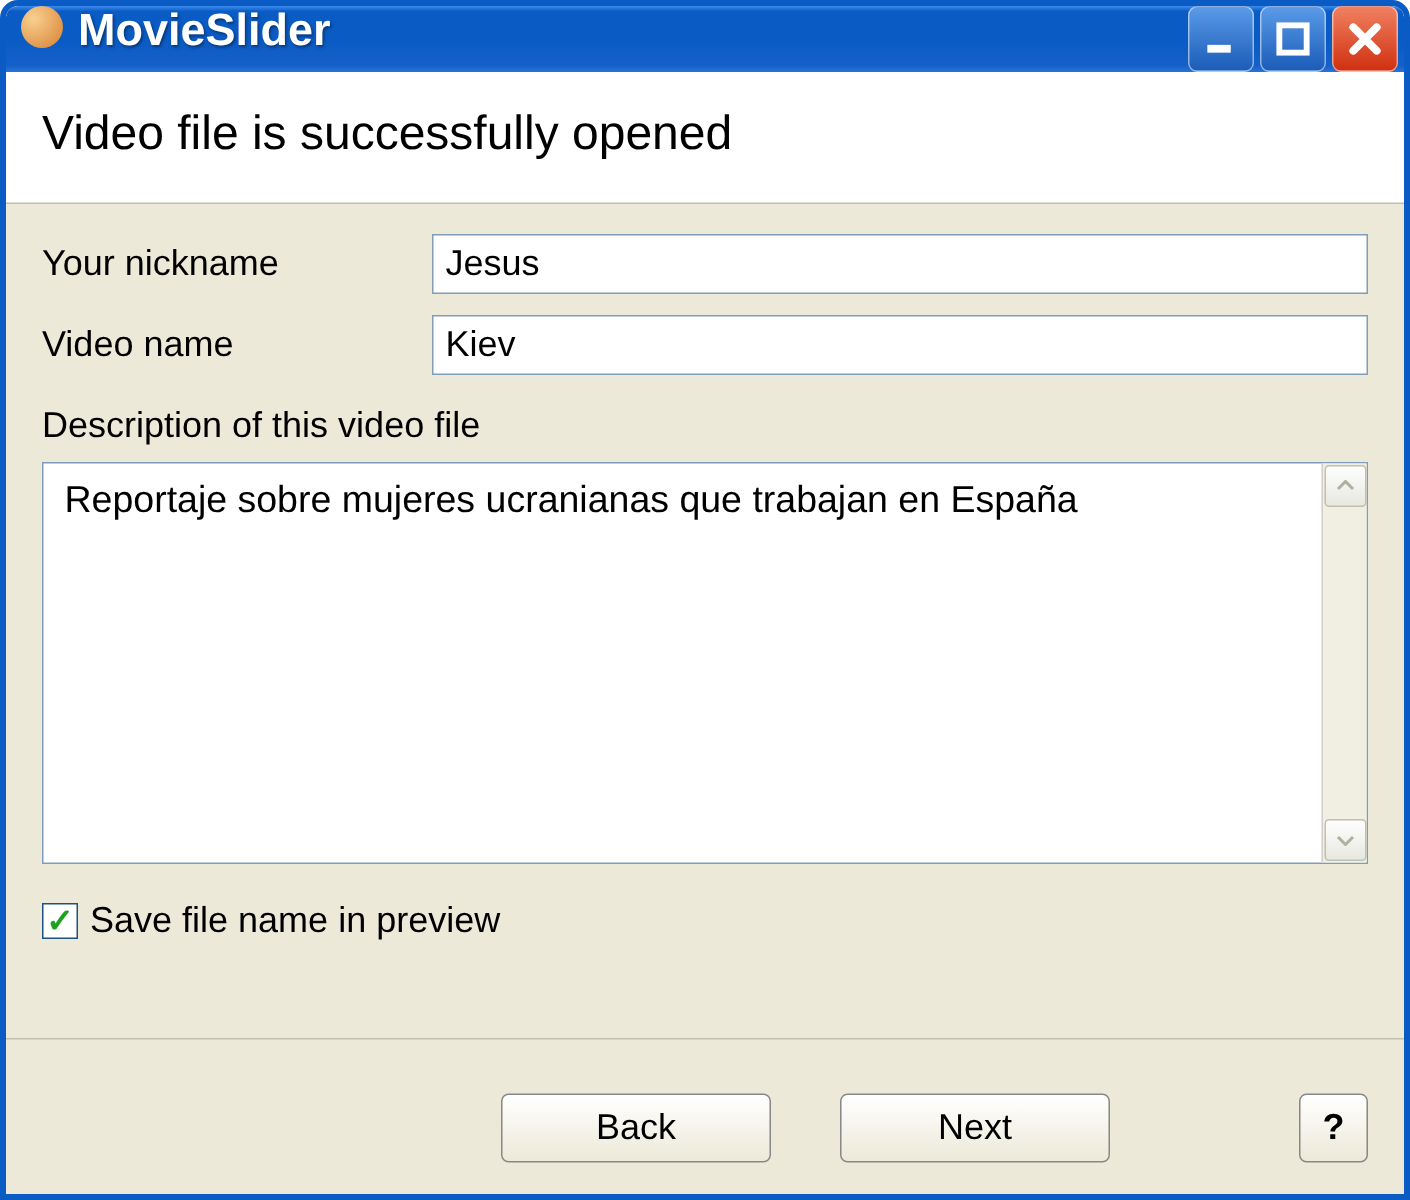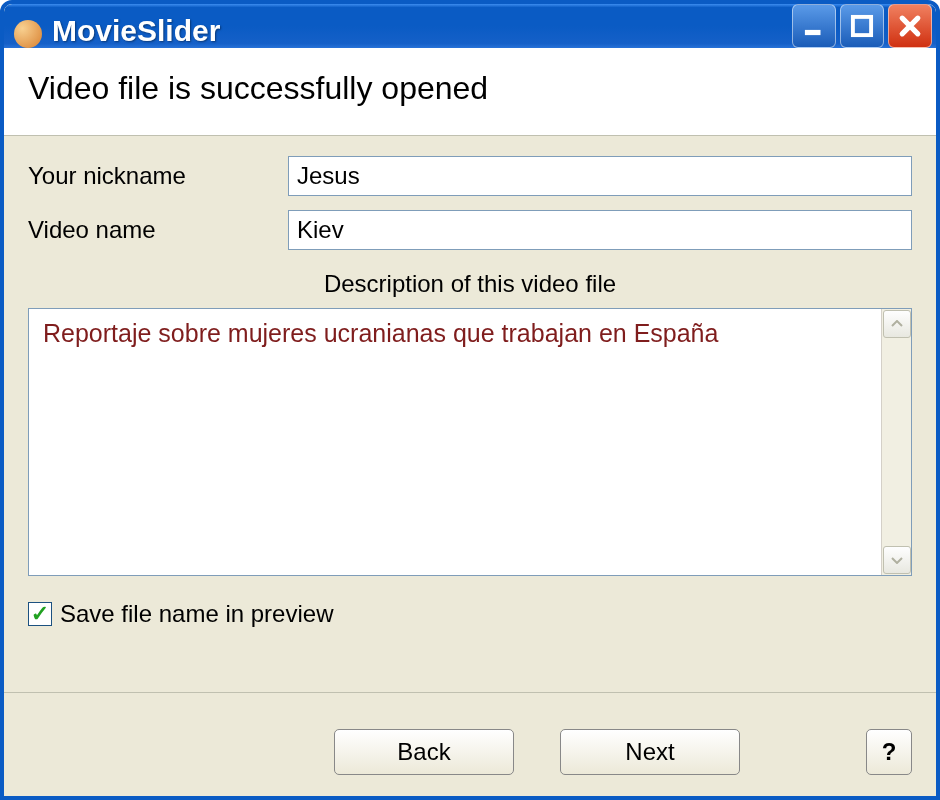--- a/index.html
+++ b/index.html
@@ -22,21 +22,21 @@
       border-radius: 12px 12px 0 0;
       background: #ece9d8;
       display: flex;
       flex-direction: column;
       overflow: hidden;
     }
     .titlebar {
       height: 52px;
       background: linear-gradient(to bottom, #3c8cf0 0%, #0a5bc4 8%, #0a5bc4 50%, #1560c8 90%, #2872d8 100%);
       display: flex;
-      align-items: flex-end;
+      align-items: flex-start;
       padding: 0 4px 0 10px;
       color: white;
       border-radius: 8px 8px 0 0;
     }
     .title-icon {
       width: 28px;
       height: 28px;
       margin-right: 10px;
       background: radial-gradient(circle at 30% 30%, #f8d090, #d88030);
       border-radius: 50%;
@@ -105,33 +105,32 @@
       padding: 4px 8px;
       font-family: Tahoma, Arial, sans-serif;
       font-size: 24px;
       background: white;
     }
     .desc-label {
       font-size: 24px;
       color: #000;
       margin-top: 6px;
       margin-bottom: 10px;
-      text-align: center;
     }
     .textarea-wrapper {
       display: flex;
       border: 1px solid #7f9db9;
       background: white;
       height: 268px;
     }
     .textarea-content {
       flex: 1;
       padding: 10px 14px;
       font-size: 25px;
-      color: #7f1d1d;
+      color: #000000;
       overflow: hidden;
     }
     .scrollbar {
       width: 30px;
       background: #f1efe2;
       border-left: 1px solid #d4d0c8;
       display: flex;
       flex-direction: column;
       justify-content: space-between;
     }

